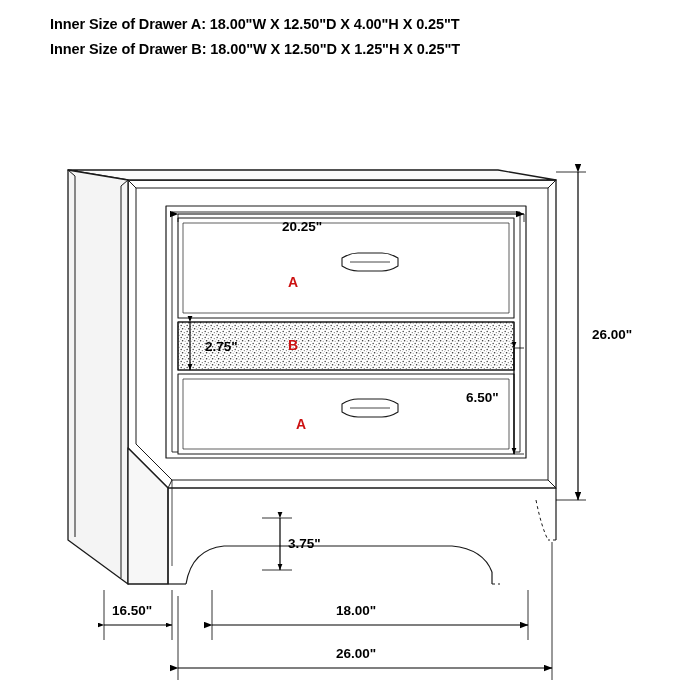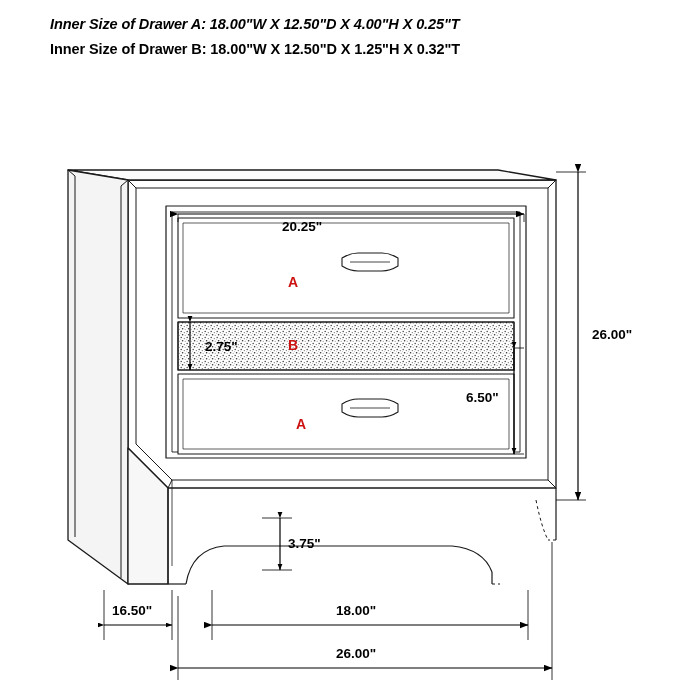--- a/index.html
+++ b/index.html
@@ -21,21 +21,21 @@
     height: 700px;
   }
   .hdr {
     position: absolute;
     left: 50px;
     font-size: 14.5px;
     font-weight: bold;
     letter-spacing: -0.1px;
     white-space: nowrap;
   }
-  #hdr1 { top: 16px; font-style: italic; }
+  #hdr1 { top: 16px; }
   #hdr2 { top: 41px; }
 
   svg#art {
     position: absolute;
     left: 0;
     top: 0;
     width: 700px;
     height: 700px;
   }
   .dimtext {
@@ -50,21 +50,21 @@
     font-weight: bold;
     color: #cc1111;
   }
 </style>
 </head>
 <body>
 
 <div id="stage">
 
   <div class="hdr" id="hdr1">Inner Size of Drawer A: 18.00"W X 12.50"D X 4.00"H X 0.25"T</div>
-  <div class="hdr" id="hdr2">Inner Size of Drawer B: 18.00"W X 12.50"D X 1.25"H X 0.32"T</div>
+  <div class="hdr" id="hdr2">Inner Size of Drawer B: 18.00"W X 12.50"D X 1.25"H X 0.25"T</div>
 
   <svg id="art" viewBox="0 0 700 700">
     <defs>
       <marker id="ah" markerWidth="9" markerHeight="9" refX="8" refY="3.2" orient="auto" markerUnits="userSpaceOnUse">
         <path d="M0,0 L8.5,3.2 L0,6.4 z" fill="#000"></path>
       </marker>
       <marker id="ahs" markerWidth="7" markerHeight="7" refX="6.4" refY="2.5" orient="auto" markerUnits="userSpaceOnUse">
         <path d="M0,0 L6.6,2.5 L0,5 z" fill="#000"></path>
       </marker>
       <pattern id="spk" width="6" height="6" patternUnits="userSpaceOnUse">

